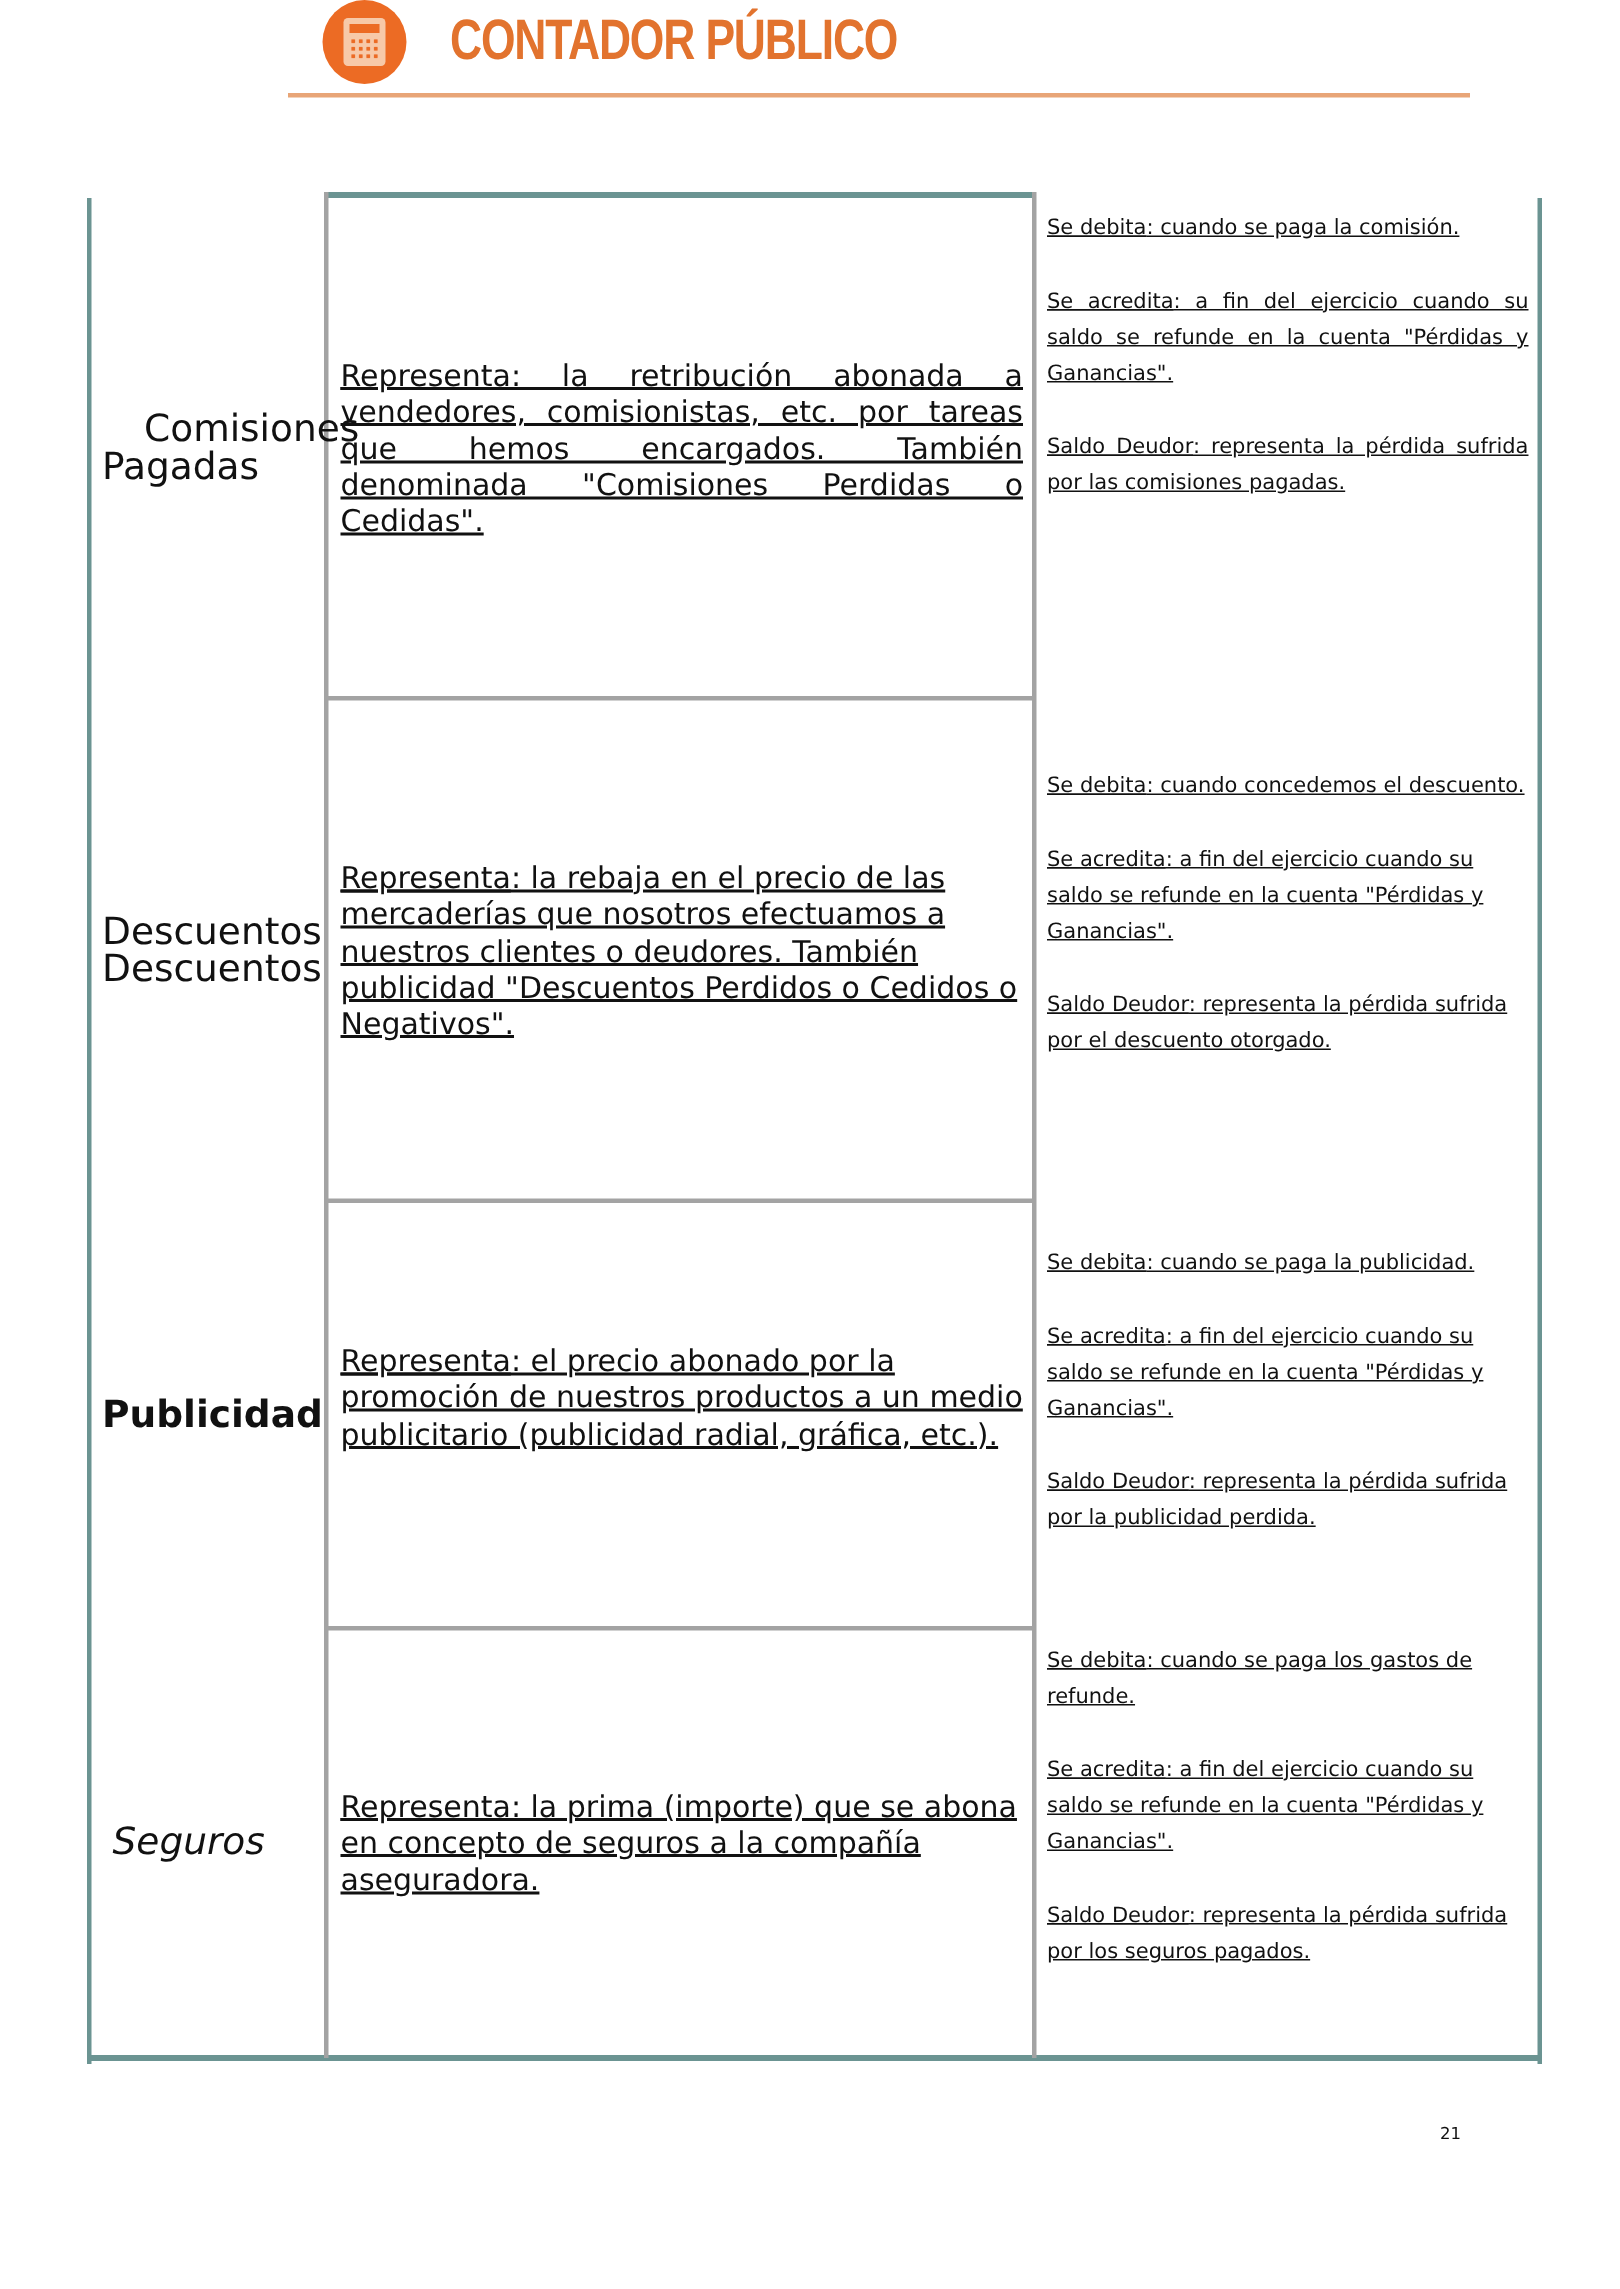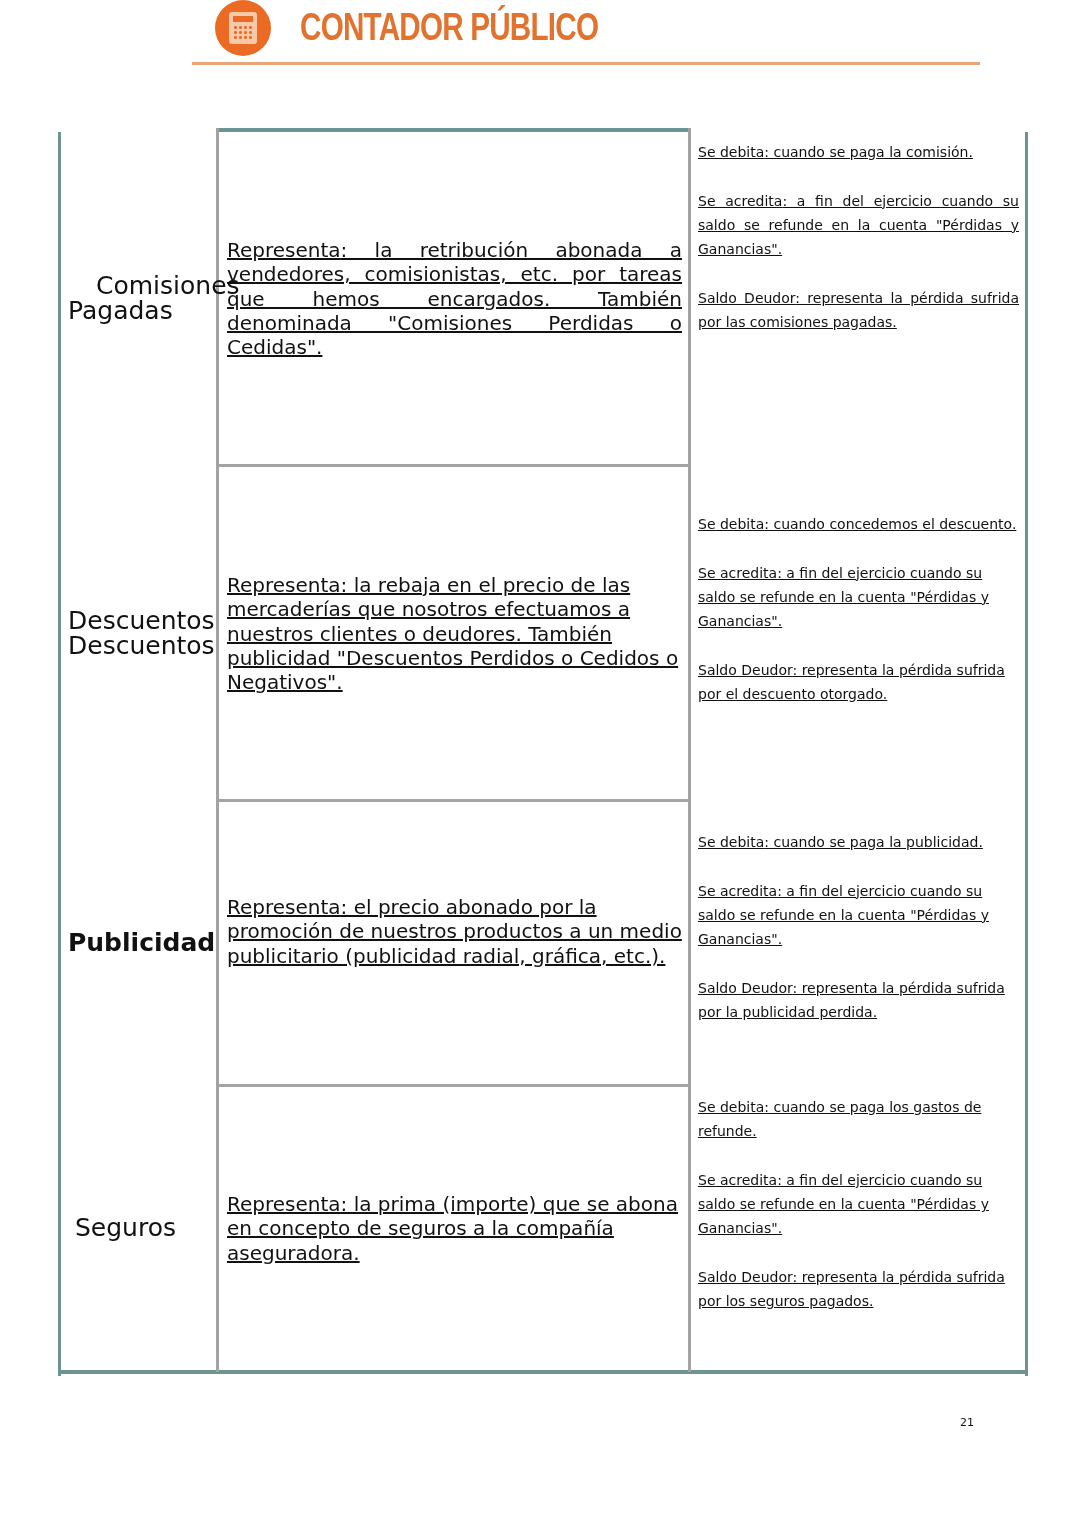--- a/index.html
+++ b/index.html
@@ -92,21 +92,21 @@
       <span class="u">Representa</span><span>: el precio abonado por la promoción de nuestros productos a un medio publicitario (publicidad radial, gráfica, etc.).</span>
     </div>
     <div class="rules" style="top:11px;margin-top:20px;">
       <p class="para"><span class="u">Se debita</span><span>: cuando se paga la publicidad.</span></p>
       <p class="para"><span class="u">Se acredita</span><span>: a fin del ejercicio cuando su saldo se refunde en la cuenta "Pérdidas y Ganancias".</span></p>
       <p class="para"><span class="u">Saldo Deudor</span><span>: representa la pérdida sufrida por la publicidad perdida.</span></p>
     </div>
   </div>
 
   <div class="row" style="top:956px;height:288px;">
-    <div class="name" style="top:132px;padding-left:7px;">
+    <div class="name" style="top:132px;padding-left:7px;font-style:italic;">
       <div>Seguros</div>
     </div>
     <div class="desc" style="top:108px;">
       <span class="u">Representa</span><span>: la prima (importe) que se abona en concepto de seguros a la compañía aseguradora.</span>
     </div>
     <div class="rules" style="top:11px;">
       <p class="para"><span class="u">Se debita</span><span>: cuando se paga los gastos de refunde.</span></p>
       <p class="para"><span class="u">Se acredita</span><span>: a fin del ejercicio cuando su saldo se refunde en la cuenta "Pérdidas y Ganancias".</span></p>
       <p class="para"><span class="u">Saldo Deudor</span><span>: representa la pérdida sufrida por los seguros pagados.</span></p>
     </div>

